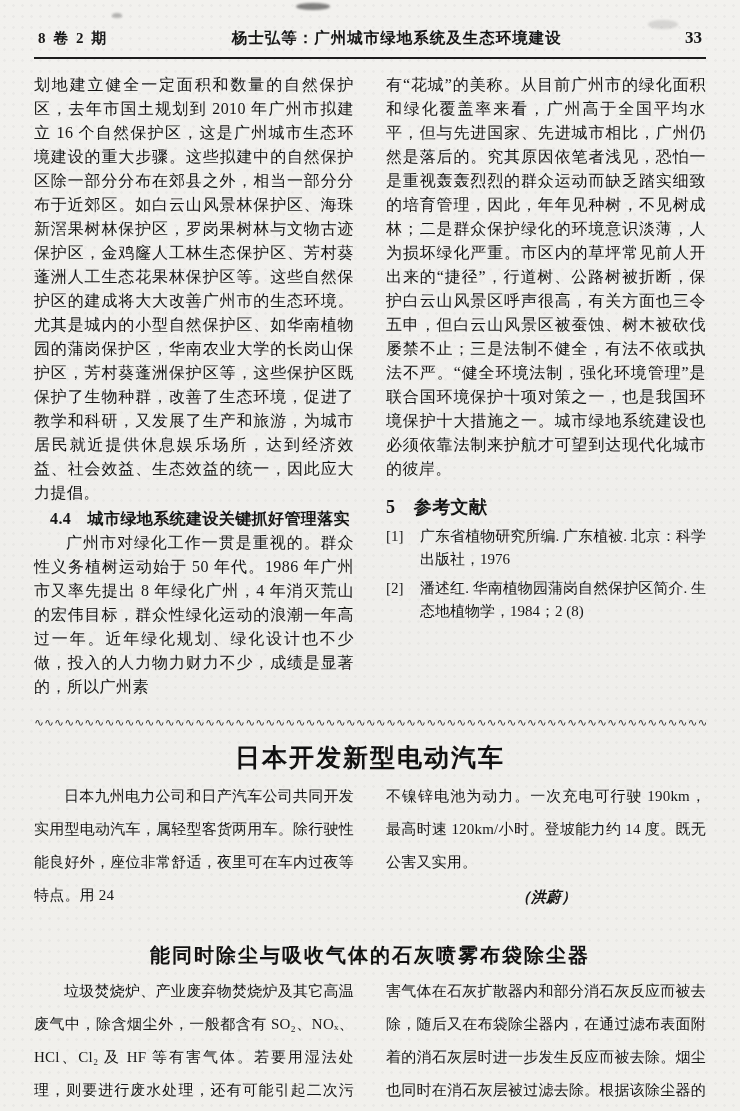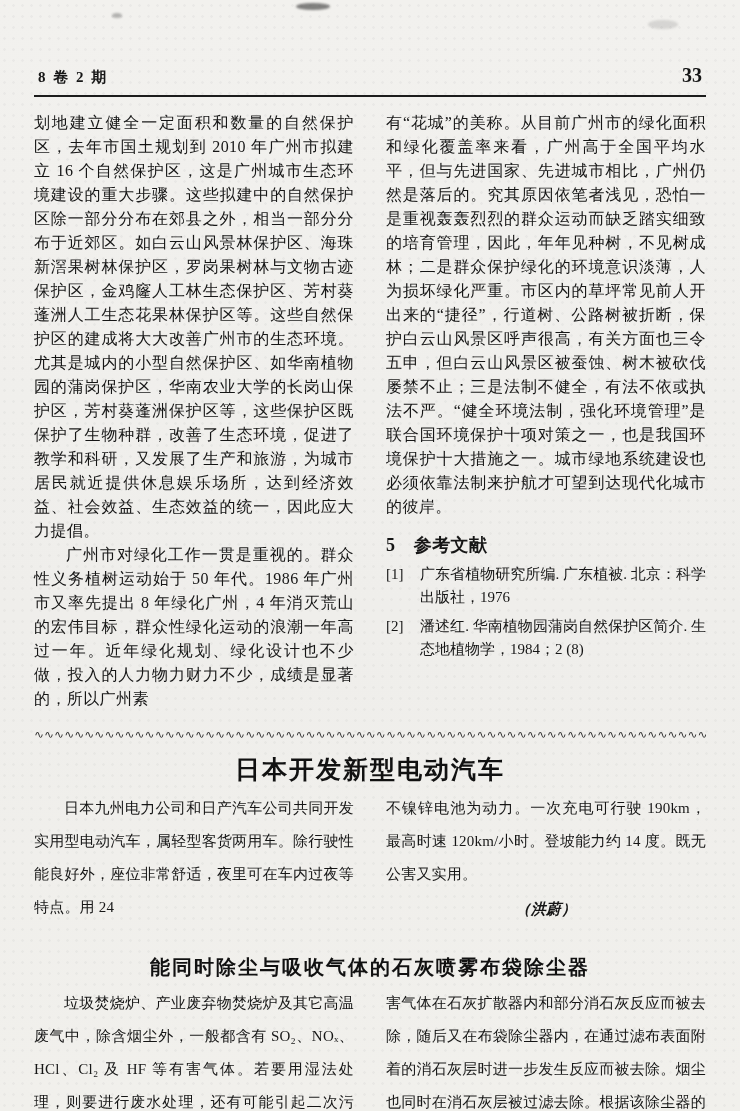--- a/index.html
+++ b/index.html
@@ -23,21 +23,21 @@
   .smudge.b{left:112px;top:13px;width:10px;height:5px;background:rgba(60,60,60,.35);}
   .smudge.c{left:648px;top:20px;width:30px;height:9px;background:rgba(90,90,90,.18);}
 
   header.hdr{
     display:flex;align-items:baseline;justify-content:space-between;
     padding:14px 4px 8px 4px;
     border-bottom:2px solid #1c1c1c;
   }
   .hdr .issue{font-size:15px;font-weight:bold;letter-spacing:2px;}
   .hdr .rtitle{font-size:15.5px;font-weight:bold;letter-spacing:1px;}
-  .hdr .pageno{font-size:20px;font-weight:bold;margin-top:36px;}
+  .hdr .pageno{font-size:17px;font-weight:bold;}
 
   .cols{display:flex;gap:32px;}
   .col{flex:1 1 0;min-width:0;}
 
   .main-cols{margin-top:14px;font-size:16px;line-height:24px;}
   .main-cols p{margin:0;text-align:justify;letter-spacing:0.4px;}
   p.indent{text-indent:2em;}
   p.noindent{text-indent:0;}
   .h44{font-weight:bold;text-indent:1em !important;margin-top:2px !important;}
   .refs-heading{font-weight:bold;font-size:18px;margin-top:14px !important;letter-spacing:2px;}
@@ -65,26 +65,28 @@
 </head>
 <body>
 
 <div class="page">
   <div class="smudge a"></div>
   <div class="smudge b"></div>
   <div class="smudge c"></div>
 
   <header class="hdr">
     <span class="issue">8 卷 2 期</span>
+    <span class="rtitle">杨士弘等：广州城市绿地系统及生态环境建设</span>
     <span class="pageno">33</span>
   </header>
 
   <section class="cols main-cols">
     <div class="col">
       <p class="noindent">划地建立健全一定面积和数量的自然保护区，去年市国土规划到 2010 年广州市拟建立 16 个自然保护区，这是广州城市生态环境建设的重大步骤。这些拟建中的自然保护区除一部分分布在郊县之外，相当一部分分布于近郊区。如白云山风景林保护区、海珠新滘果树林保护区，罗岗果树林与文物古迹保护区，金鸡窿人工林生态保护区、芳村葵蓬洲人工生态花果林保护区等。这些自然保护区的建成将大大改善广州市的生态环境。尤其是城内的小型自然保护区、如华南植物园的蒲岗保护区，华南农业大学的长岗山保护区，芳村葵蓬洲保护区等，这些保护区既保护了生物种群，改善了生态环境，促进了教学和科研，又发展了生产和旅游，为城市居民就近提供休息娱乐场所，达到经济效益、社会效益、生态效益的统一，因此应大力提倡。</p>
+      <p class="h44">4.4　城市绿地系统建设关键抓好管理落实</p>
       <p class="indent">广州市对绿化工作一贯是重视的。群众性义务植树运动始于 50 年代。1986 年广州市又率先提出 8 年绿化广州，4 年消灭荒山的宏伟目标，群众性绿化运动的浪潮一年高过一年。近年绿化规划、绿化设计也不少做，投入的人力物力财力不少，成绩是显著的，所以广州素</p>
     </div>
     <div class="col">
       <p class="noindent">有“花城”的美称。从目前广州市的绿化面积和绿化覆盖率来看，广州高于全国平均水平，但与先进国家、先进城市相比，广州仍然是落后的。究其原因依笔者浅见，恐怕一是重视轰轰烈烈的群众运动而缺乏踏实细致的培育管理，因此，年年见种树，不见树成林；二是群众保护绿化的环境意识淡薄，人为损坏绿化严重。市区内的草坪常见前人开出来的“捷径”，行道树、公路树被折断，保护白云山风景区呼声很高，有关方面也三令五申，但白云山风景区被蚕蚀、树木被砍伐屡禁不止；三是法制不健全，有法不依或执法不严。“健全环境法制，强化环境管理”是联合国环境保护十项对策之一，也是我国环境保护十大措施之一。城市绿地系统建设也必须依靠法制来护航才可望到达现代化城市的彼岸。</p>
       <p class="refs-heading">5　参考文献</p>
       <div class="ref">
         <span class="lbl">[1]</span>
         <span class="txt">广东省植物研究所编. 广东植被. 北京：科学出版社，1976</span>
       </div>
       <div class="ref">

